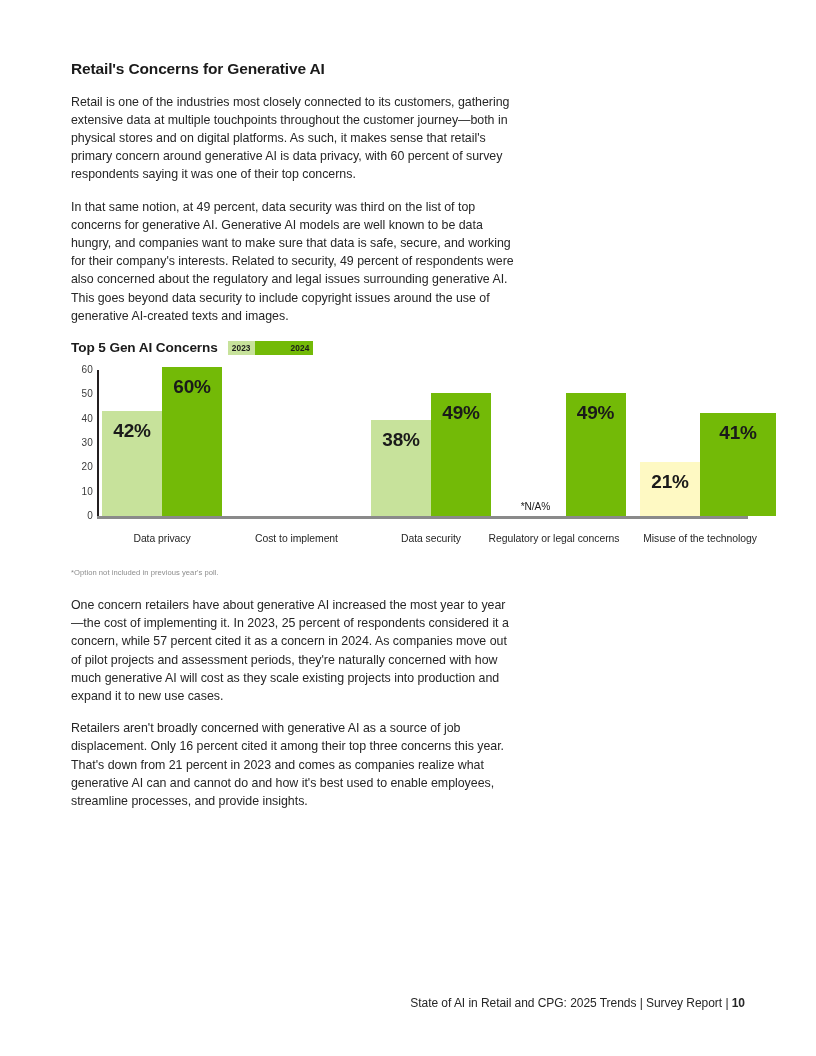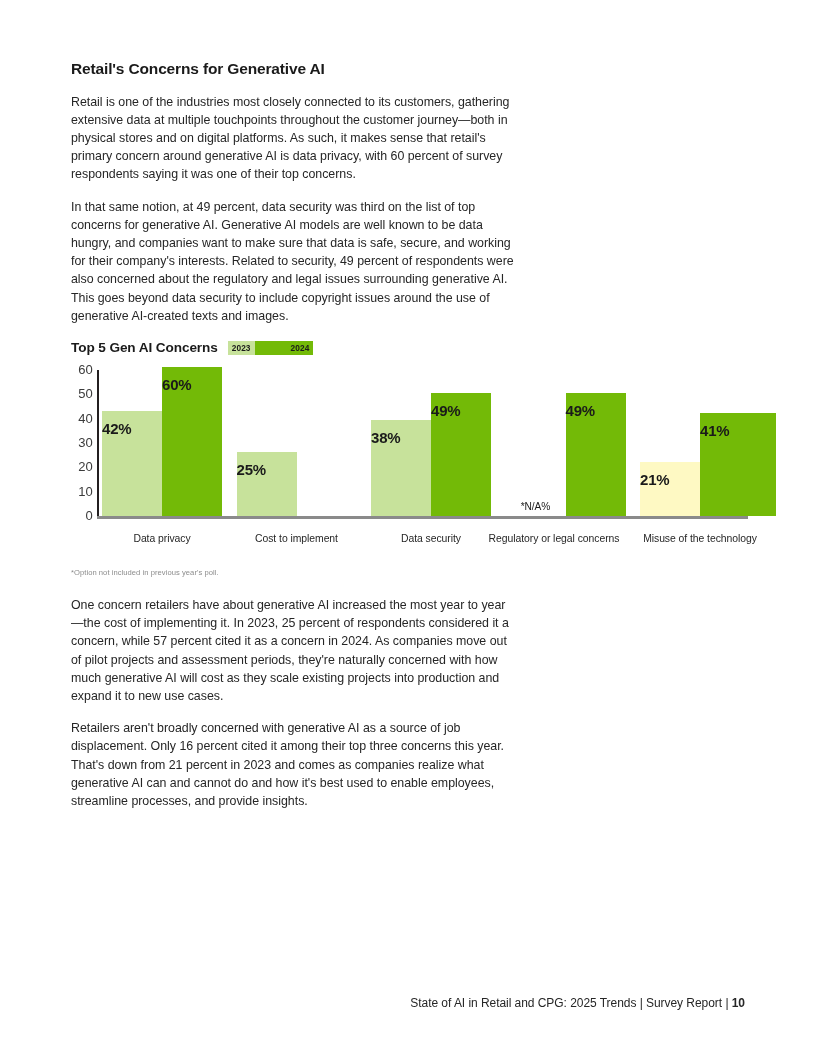--- a/index.html
+++ b/index.html
@@ -93,21 +93,21 @@
   .y-axis-labels {
     position: absolute;
     left: 0;
     top: 0;
     width: 22px;
     height: 160px;
   }
   .y-tick {
     position: absolute;
     right: 0;
-    font-size: 13px;
+    font-size: 10px;
     color: #3b3b3b;
     text-align: center;
     line-height: 8px;
     letter-spacing: 0.2px;
   }
   .axis-line-v {
     position: absolute;
     left: 26px;
     top: 3px;
     width: 2.2px;
@@ -131,21 +131,22 @@
     height: 152px;
   }
   .bar {
     position: absolute;
     bottom: 3px;
   }
   .bar-label {
     position: absolute;
     left: 0;
     right: 0;
-    font-size: 15px;
+    text-align: center;
+    font-size: 19px;
     font-weight: bold;
     color: #1a1a1a;
     letter-spacing: -0.2px;
   }
   .na-label {
     position: absolute;
     bottom: 7px;
     text-align: center;
     font-size: 10.2px;
     color: #1a1a1a;
@@ -232,23 +233,20 @@
         </div>
       <div class="axis-line-v"></div>
       <div class="axis-line-h"></div>
       <div class="bars">
           <div class="bar" style="left: 31px; width: 60px; height: 105.48px; background: rgb(199, 226, 155);">
             <div class="bar-label" style="top: 9px;">42%</div>
           </div>
           <div class="bar" style="left: 91px; width: 60px; height: 149.4px; background: rgb(115, 186, 7);">
             <div class="bar-label" style="top: 9px;">60%</div>
           </div>
-          <div class="bar" style="left: 165.5px; width: 60px; height: 64px; background: rgb(199, 226, 155);">
-            <div class="bar-label" style="top: 9px;">25%</div>
-          </div>
           <div class="bar" style="left: 300px; width: 60px; height: 95.72px; background: rgb(199, 226, 155);">
             <div class="bar-label" style="top: 9px;">38%</div>
           </div>
           <div class="bar" style="left: 360px; width: 60px; height: 122.56px; background: rgb(115, 186, 7);">
             <div class="bar-label" style="top: 9px;">49%</div>
           </div>
           <div class="na-label" style="left: 434.5px; width: 60px;">*N/A%</div>
           <div class="bar" style="left: 494.5px; width: 60px; height: 122.56px; background: rgb(115, 186, 7);">
             <div class="bar-label" style="top: 9px;">49%</div>
           </div>

